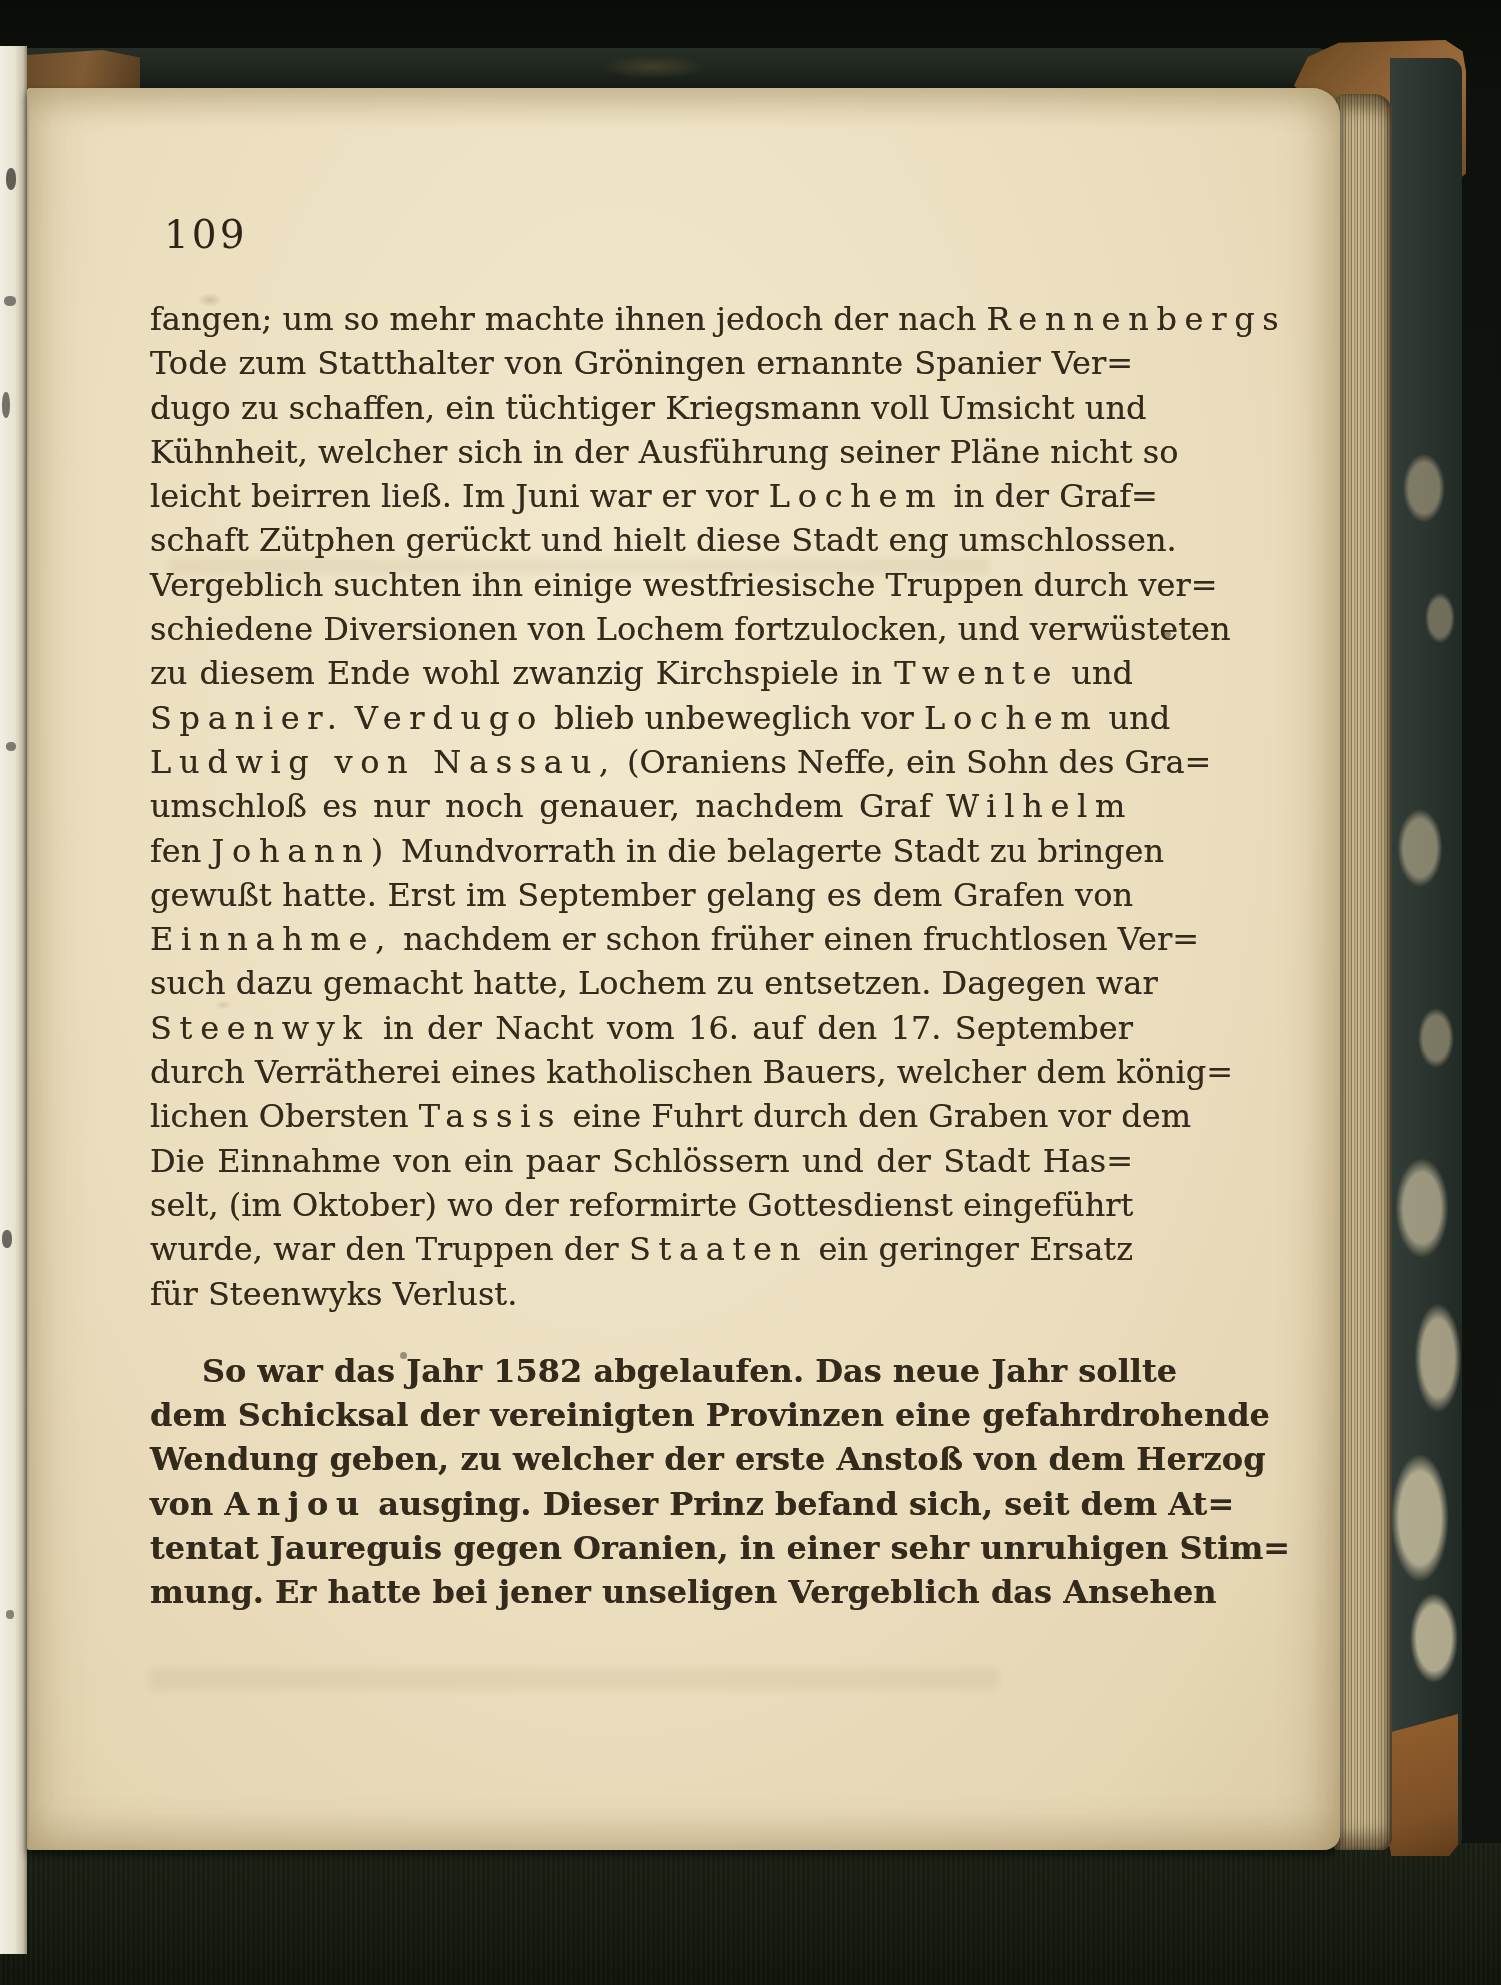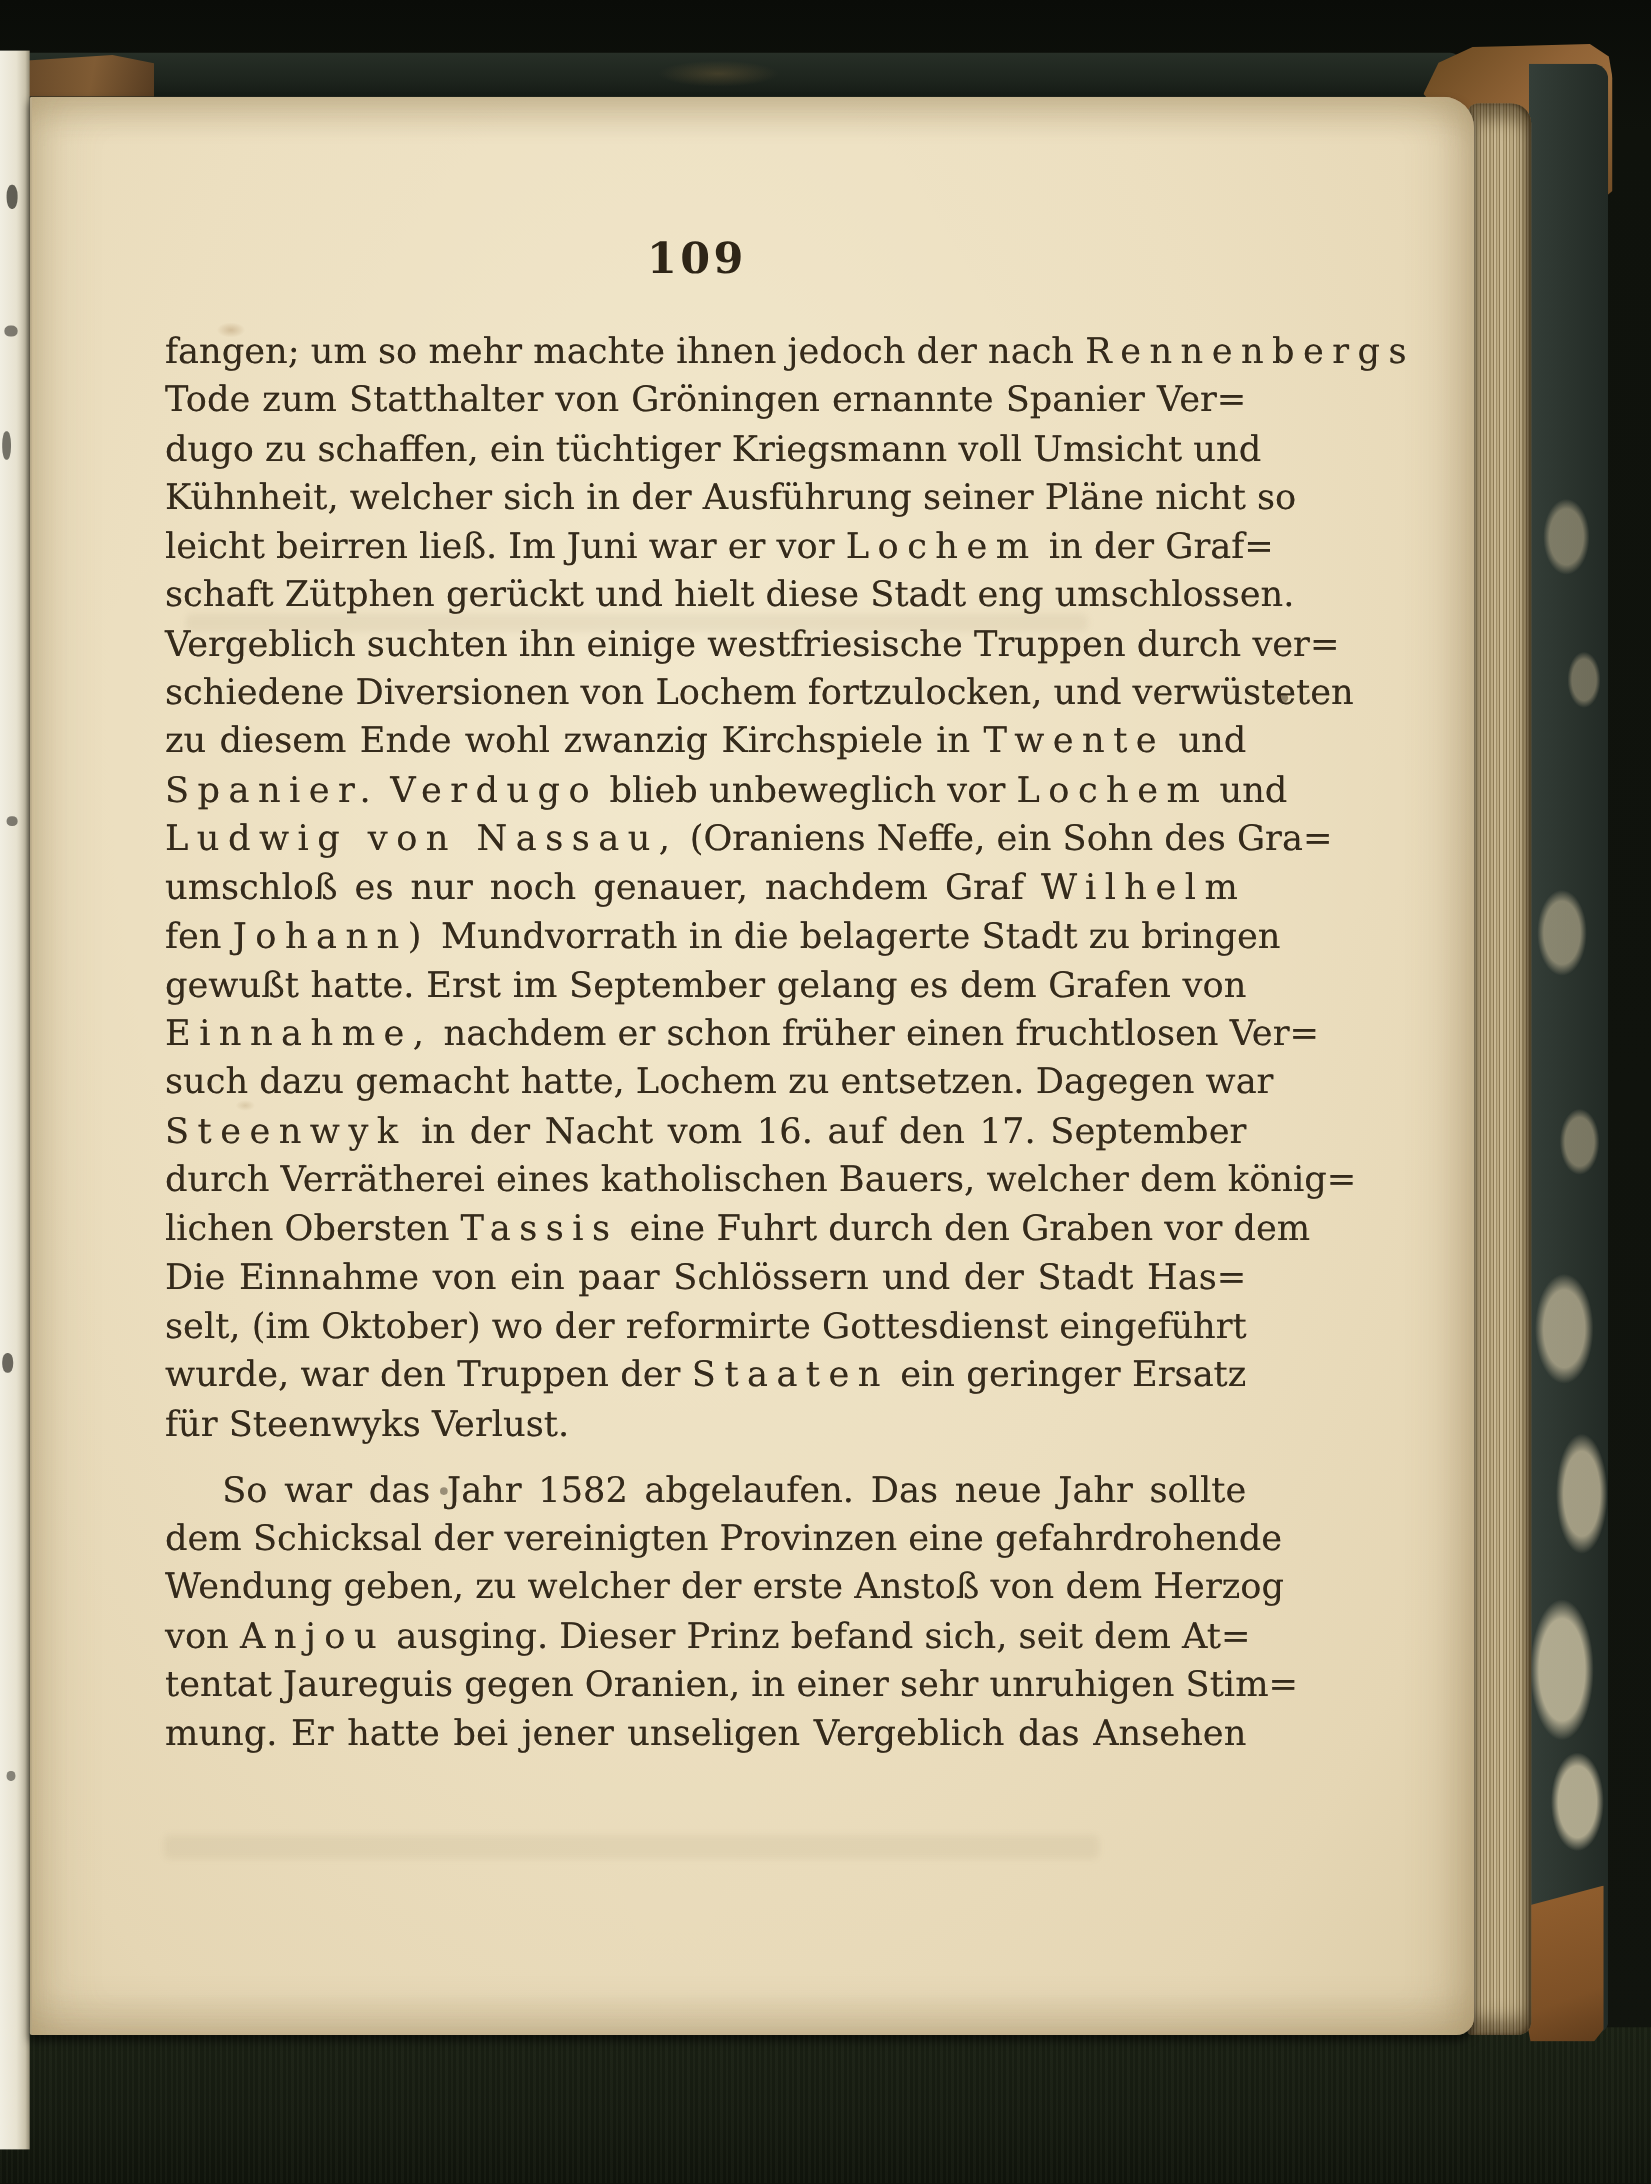--- a/index.html
+++ b/index.html
@@ -83,32 +83,32 @@
       inset 0 18px 26px rgba(120,95,45,.20),
       inset -26px 0 38px rgba(115,88,42,.18),
       inset 0 -22px 34px rgba(115,88,42,.16),
       inset 30px 0 40px rgba(120,95,45,.10),
       0 5px 8px rgba(0,0,0,.55);
   }
   .stain{position:absolute;border-radius:50%;}
   .showthrough{position:absolute;left:150px;width:983px;background:rgba(120,95,55,.07);filter:blur(3px);border-radius:6px;}
   
   .page-number{
-    position:absolute;left:142px;top:212px;width:983px;height:48px;
-    text-align:center;font-size:39px;font-weight:bold;letter-spacing:3px;
+    position:absolute;left:164px;top:212px;width:983px;height:48px;
+    text-align:left;font-size:39px;font-weight:normal;letter-spacing:3px;
     color:#2e2517;
   }
   
   .textblock{
     position:absolute;left:150px;top:297px;width:983px;
     color:#342a1b;font-size:32px;line-height:44.3px;
     text-shadow:0 0 0.5px rgba(52,42,27,.55);
   }
   .para{margin:0;}
-  .para.p2{margin-top:16px;}
+  .para.p2{margin-top:33px;font-weight:bold;}
   .line{
     height:44.3px;white-space:nowrap;
     text-align:justify;text-align-last:justify;text-justify:inter-word;
   }
   .line.short{text-align-last:left;}
   .line.indent{padding-left:52px;}
   .sperr{letter-spacing:0.24em;}
 </style>
 </head>
 <body>

